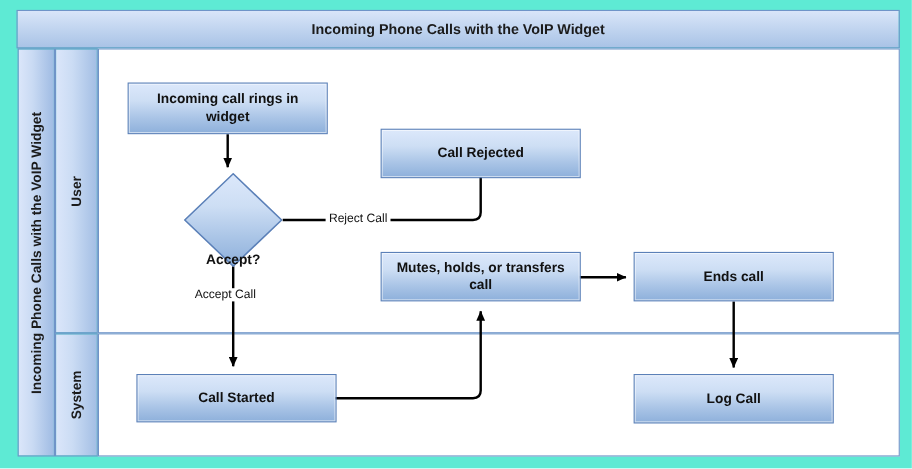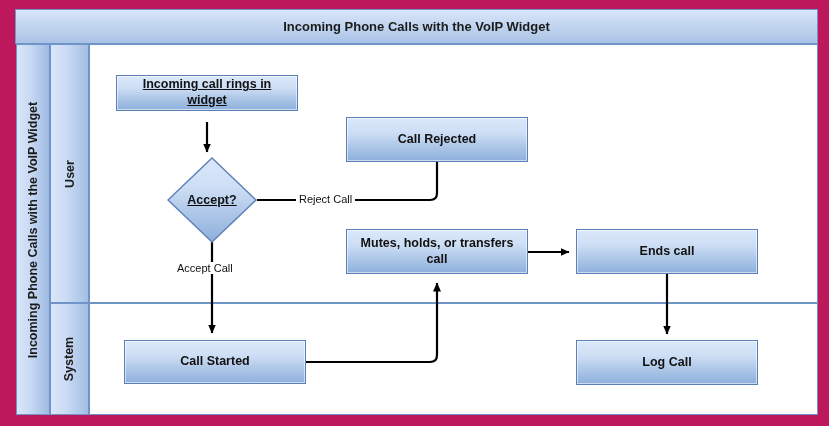--- a/index.html
+++ b/index.html
@@ -7,21 +7,21 @@
     padding: 0;
     background: #ffffff;
   }
   body {
     font-family: "Liberation Sans", sans-serif;
   }
   #canvas {
     position: relative;
     width: 829px;
     height: 426px;
-    background: #be185d;
+    background: #5eead4;
     overflow: hidden;
   }
 
   
   .pool-title {
     position: absolute;
     left: 15px;
     top: 9px;
     width: 803px;
     height: 35px;
@@ -103,23 +103,22 @@
     font-size: 12.5px;
     font-weight: bold;
     color: #111111;
     line-height: 1.25;
     padding: 2px 6px;
   }
 
   .diamond {
     position: absolute;
     display: flex;
-    align-items: center;
-    justify-content: center;
-    text-decoration: underline;
+    align-items: flex-end;
+    justify-content: center;
   }
   .diamond .dlabel {
     position: relative;
     z-index: 2;
     font-size: 12.5px;
     font-weight: bold;
     color: #111111;
   }
   .diamond svg {
     position: absolute;
@@ -185,21 +184,21 @@
     <path d="M298,362 L430,362 Q437,362 437,355 L437,283" stroke="#000000" stroke-width="2.2" fill="none" marker-end="url(#arrowhead)"></path>
 
     <path d="M527,252 L569,252" stroke="#000000" stroke-width="2.2" fill="none" marker-end="url(#arrowhead)"></path>
 
     <path d="M667,274 L667,334" stroke="#000000" stroke-width="2.2" fill="none" marker-end="url(#arrowhead)"></path>
   </svg>
 
   <div class="edge-label" style="left:296px; top:193px;">Reject Call</div>
   <div class="edge-label" style="left:174px; top:262px;">Accept Call</div>
 
-  <div class="node" style="left:116px; top:75px; width:182px; height:36px;text-decoration:underline;">
+  <div class="node" style="left:116px; top:75px; width:182px; height:47px;">
     <span>Incoming call rings in widget</span>
   </div>
 
   <div class="node" style="left:346px; top:76px; width:182px; height:45px;margin-top:41px;">
     <span>Call Rejected</span>
   </div>
 
   <div class="diamond" style="left:167px; top:157px; width:90px; height:86px;">
     <svg width="90" height="86" viewBox="0 0 90 86" xmlns="http://www.w3.org/2000/svg">
       <defs>

